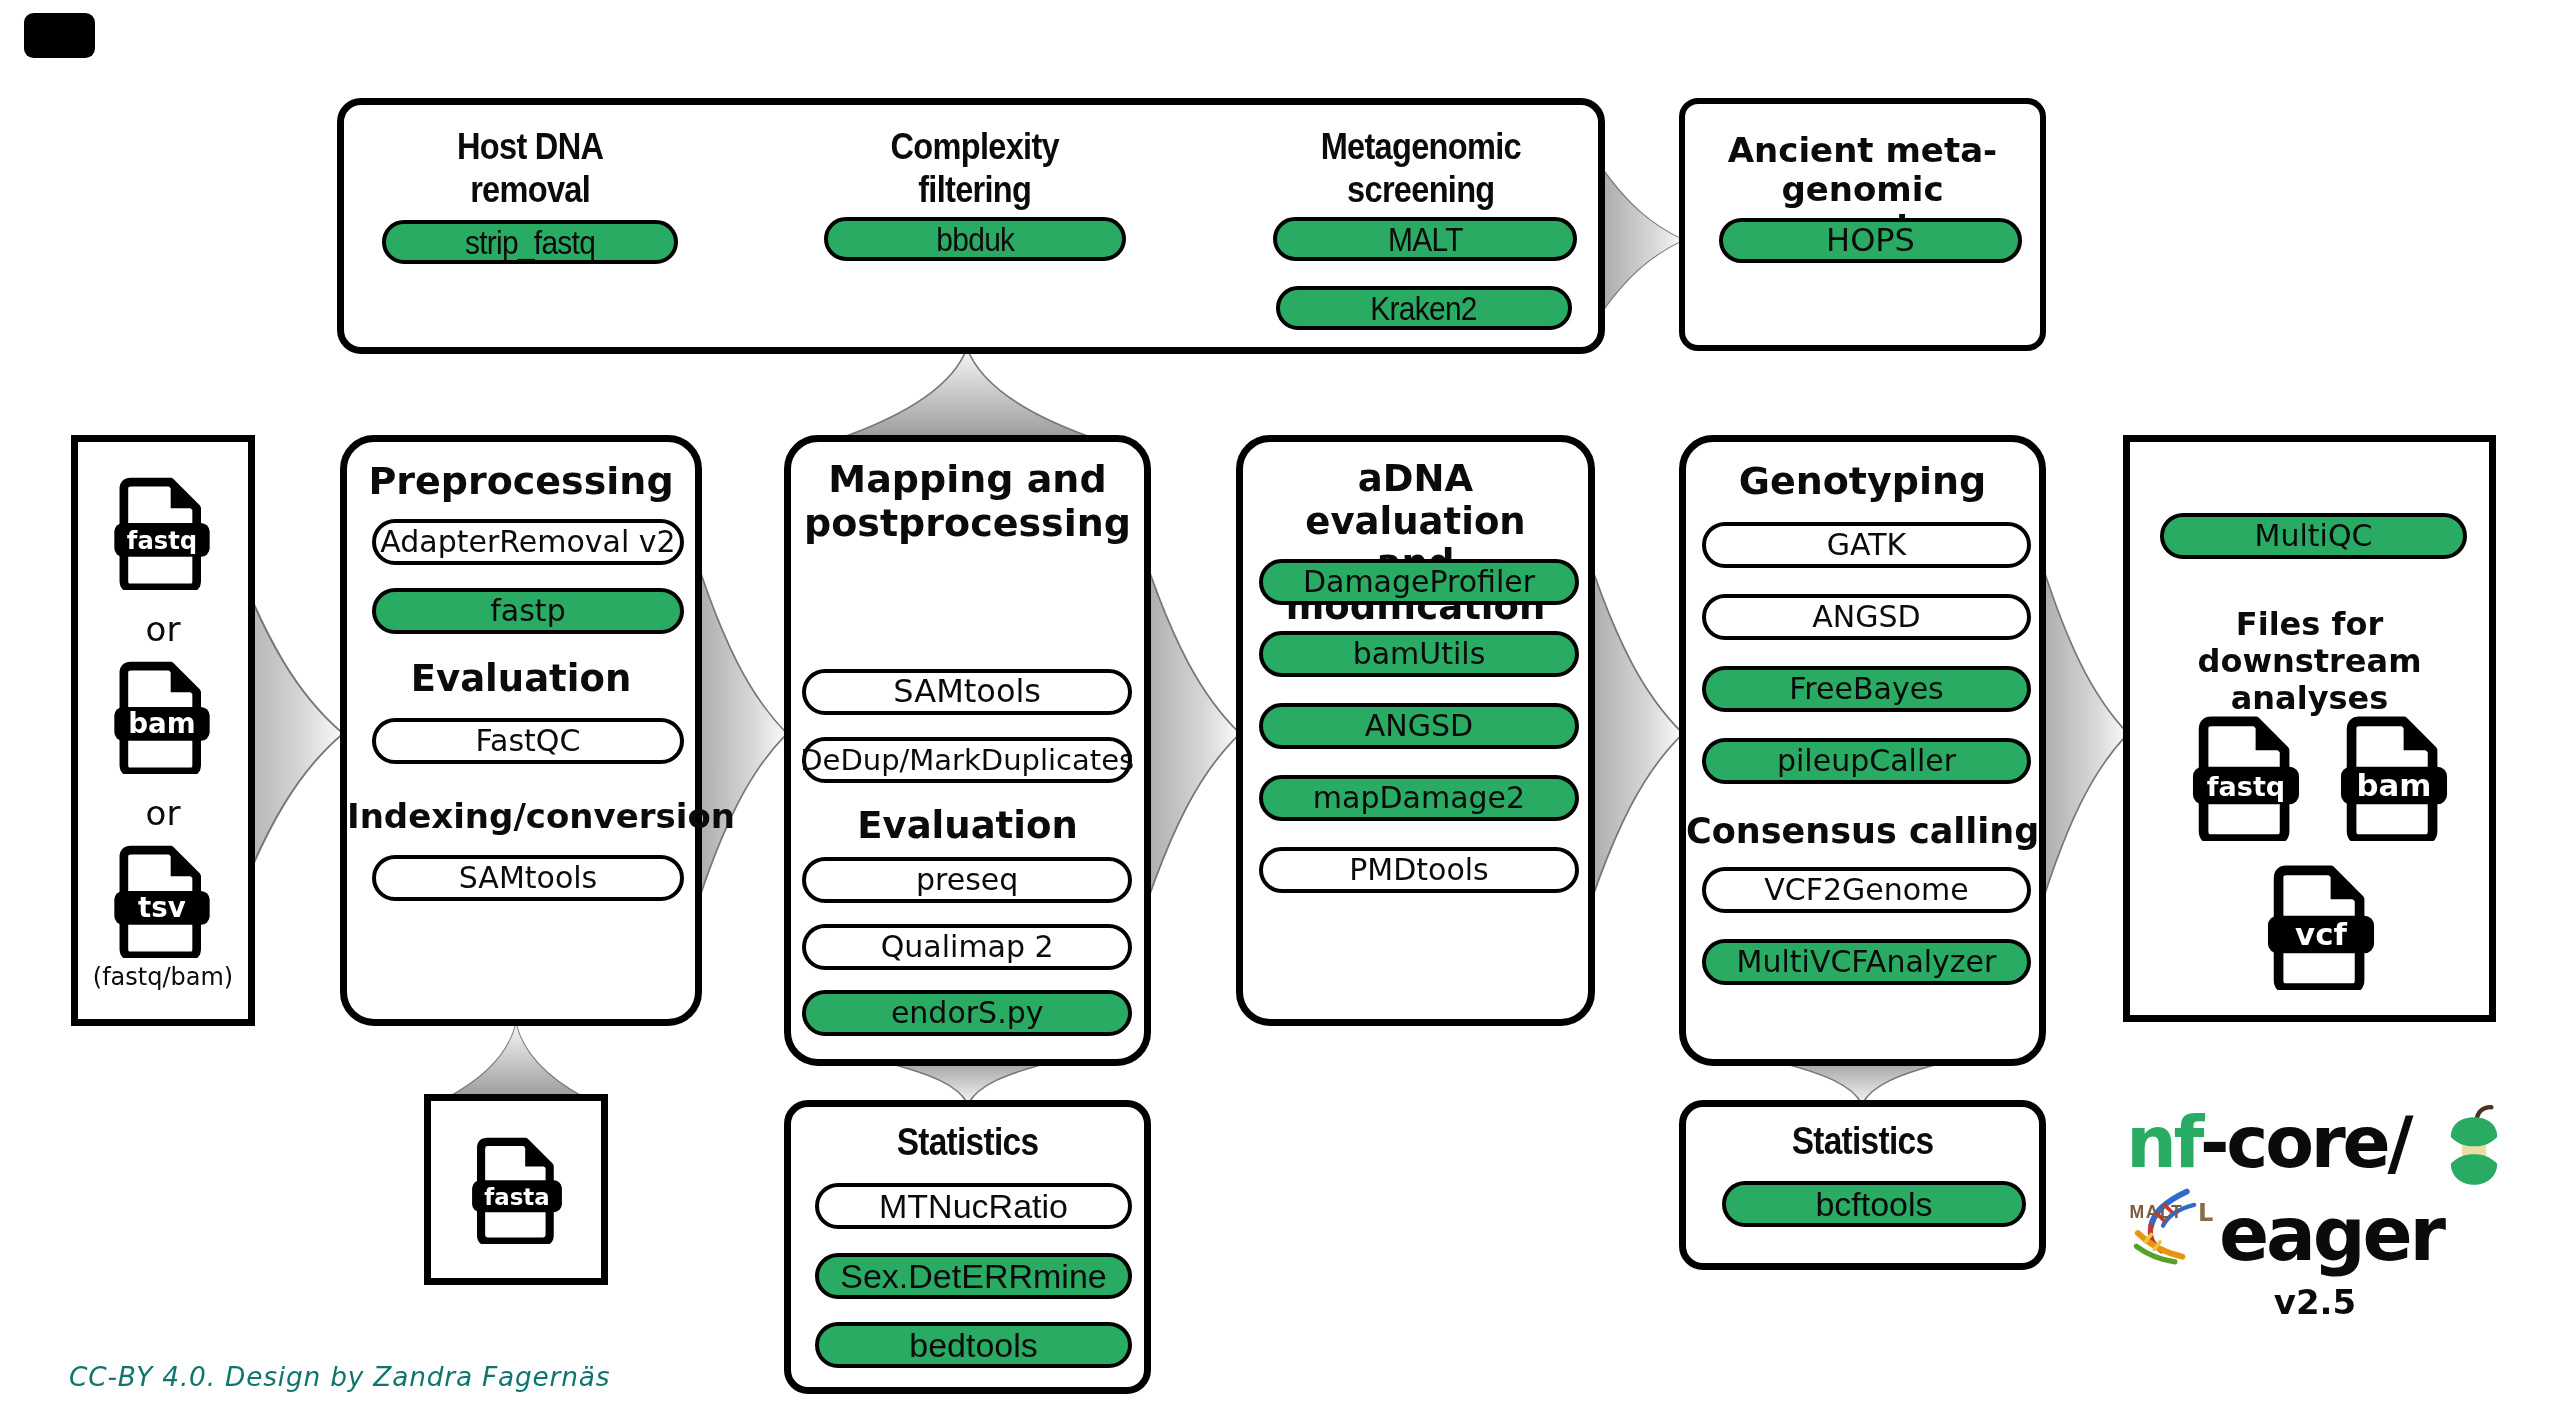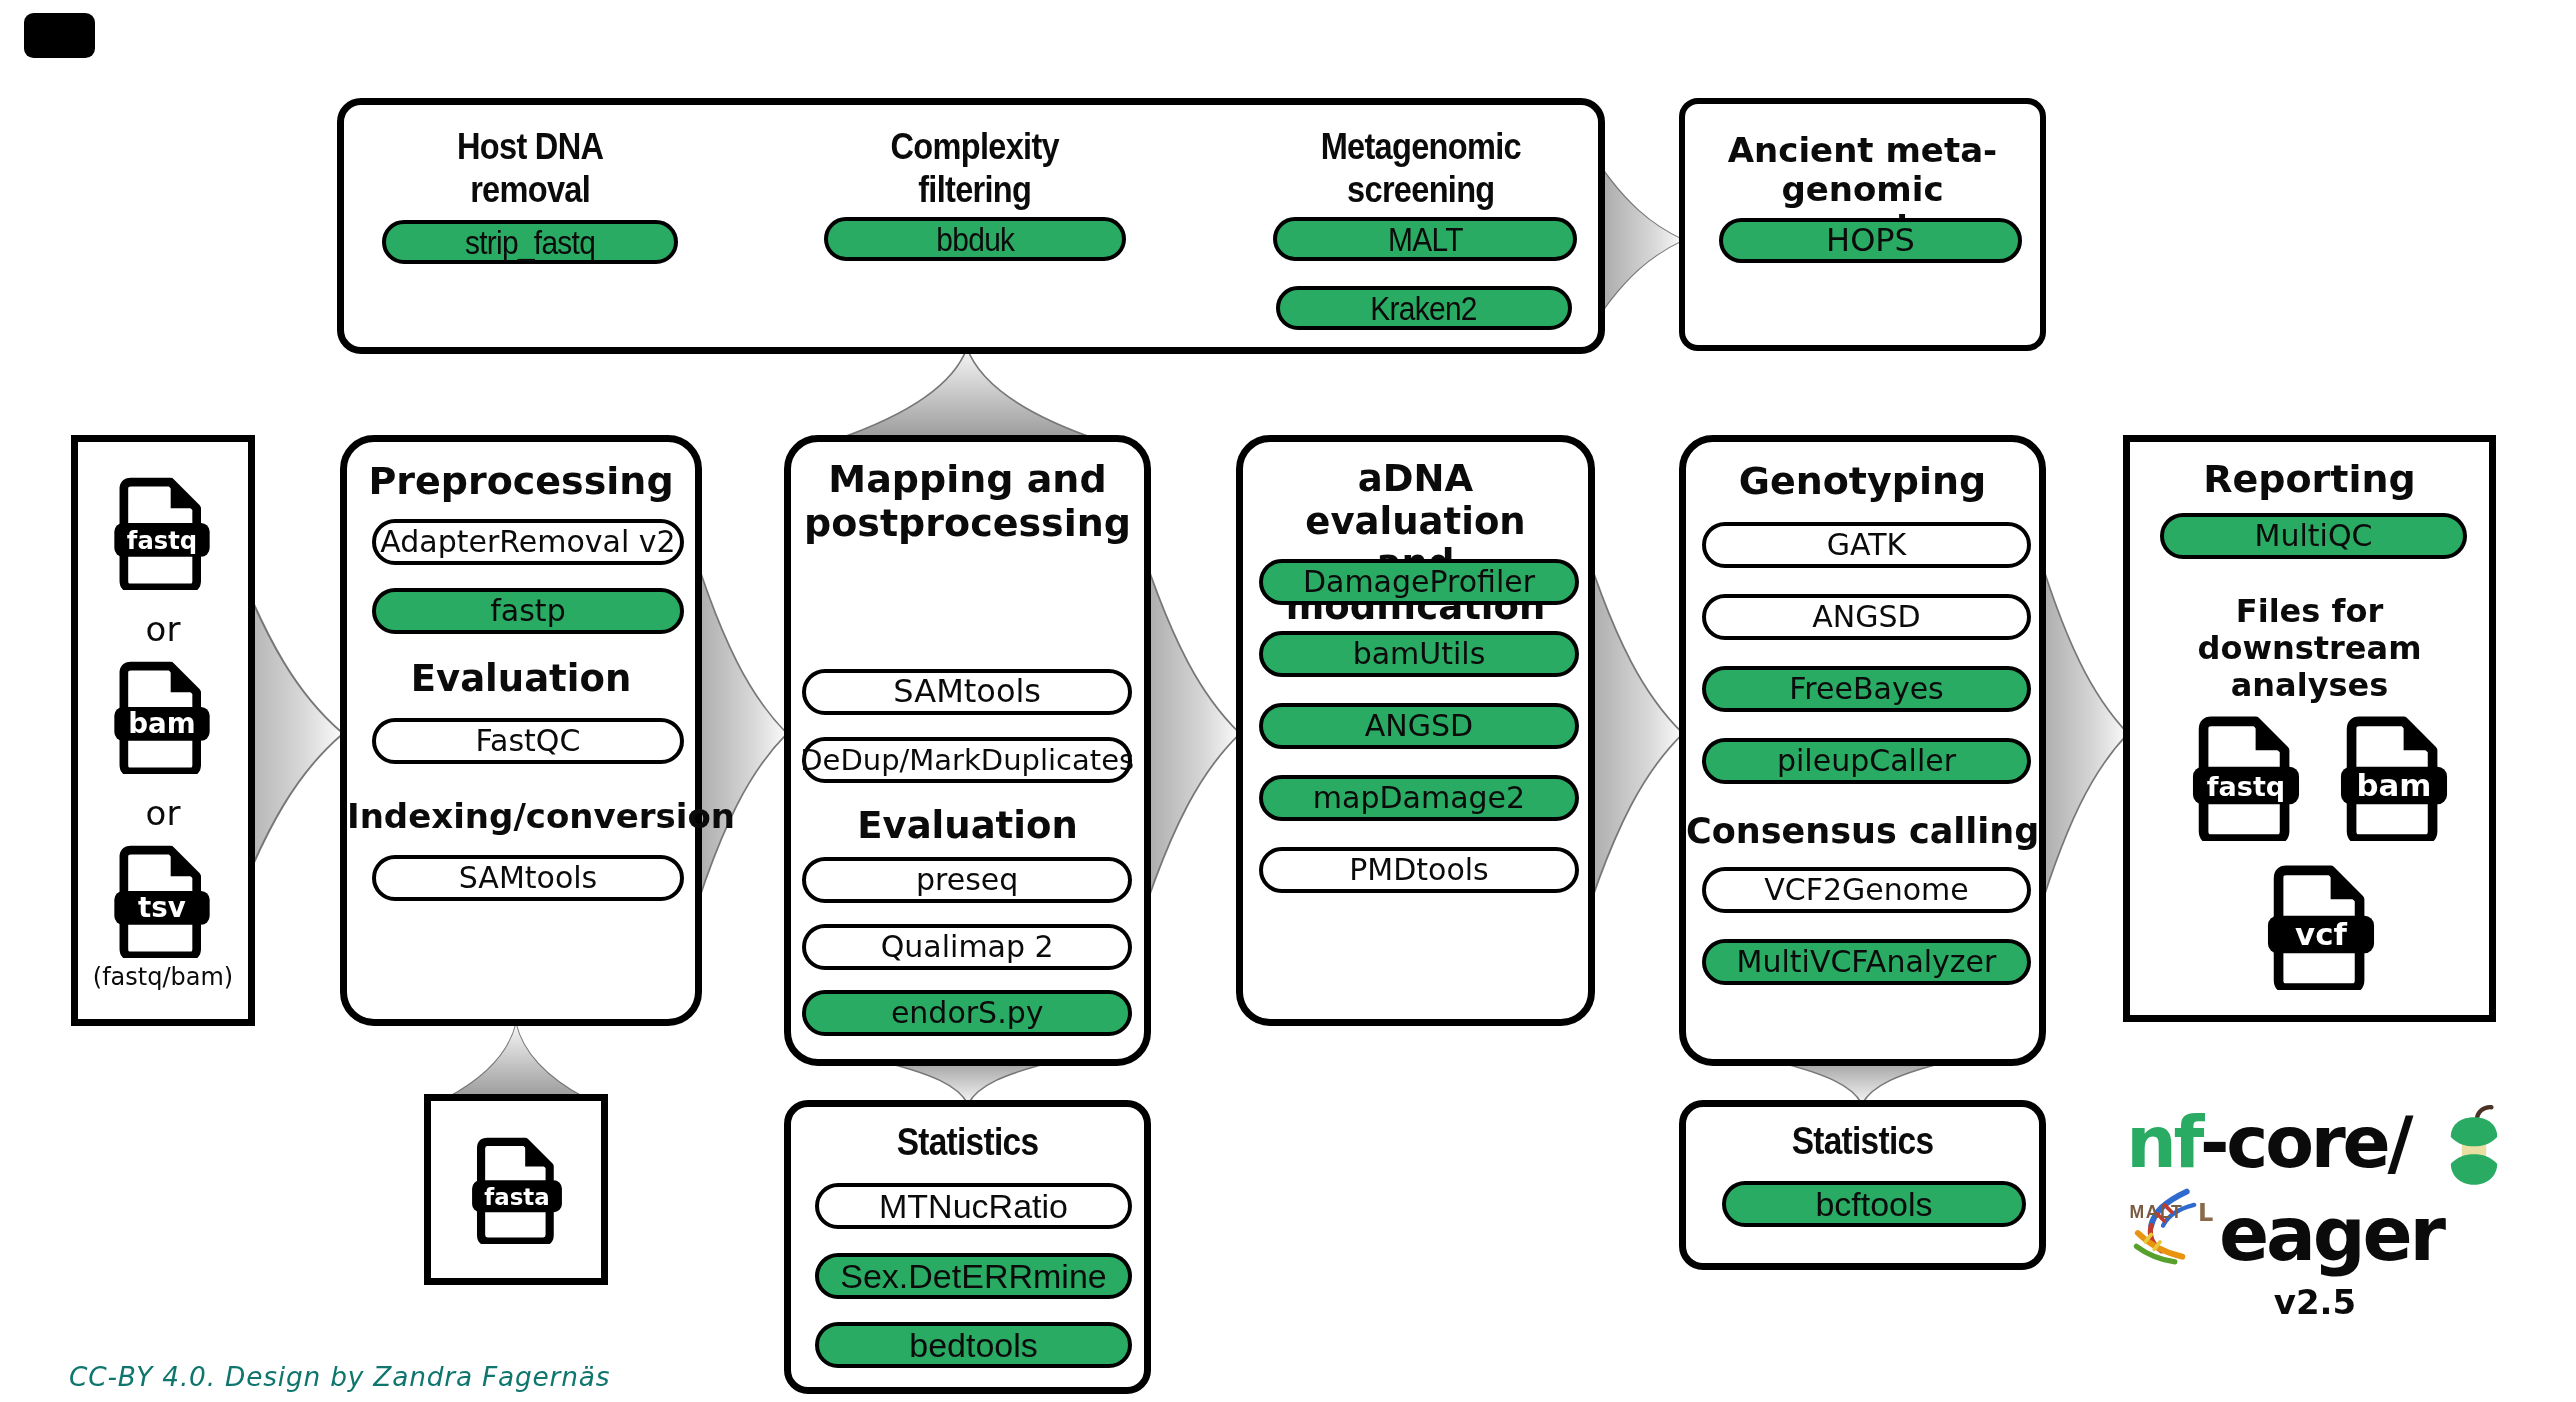--- a/index.html
+++ b/index.html
@@ -198,23 +198,22 @@
   <div class="pill" style="left:16px;top:425px;width:329px;height:46px;">VCF2Genome</div>
   <div class="pill green" style="left:16px;top:497px;width:329px;height:46px;">MultiVCFAnalyzer</div>
 </div>
 
 <div class="box r-md" style="left:1679px;top:1100px;width:367px;height:170px;">
   <div class="btitle cond" style="top:13px;font-size:38px;"><span>Statistics</span></div>
   <div class="pill green statpill" style="left:36px;top:74px;width:304px;height:46px;">bcftools</div>
 </div>
 
 <div class="box sq" style="left:2123px;top:435px;width:373px;height:587px;">
-  <div class="btitle" style="top:16px;font-size:38px;">Reporting</div>
   <div class="pill green" style="left:30px;top:71px;width:307px;height:46px;">MultiQC</div>
-  <div class="btitle" style="top:151px;font-size:32px;">Files for downstream
+  <div class="btitle" style="top:164px;font-size:32px;">Files for downstream
 analyses</div>
   <svg class="icon" style="left:56px;top:264px;width:120px;height:135px" viewBox="0 0 120 140">
       <use href="#file-doc"></use>
       <text class="file-label" x="60" y="93">fastq</text>
     </svg>
   <svg class="icon" style="left:204px;top:264px;width:120px;height:135px" viewBox="0 0 120 140">
       <use href="#file-doc"></use>
       <text class="file-label" x="60" y="93" style="font-size:32px">bam</text>
     </svg>
   <svg class="icon" style="left:131px;top:413px;width:120px;height:135px" viewBox="0 0 120 140">

